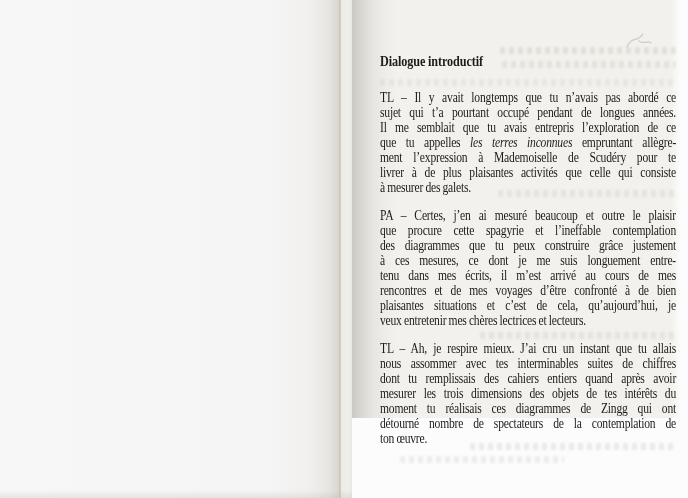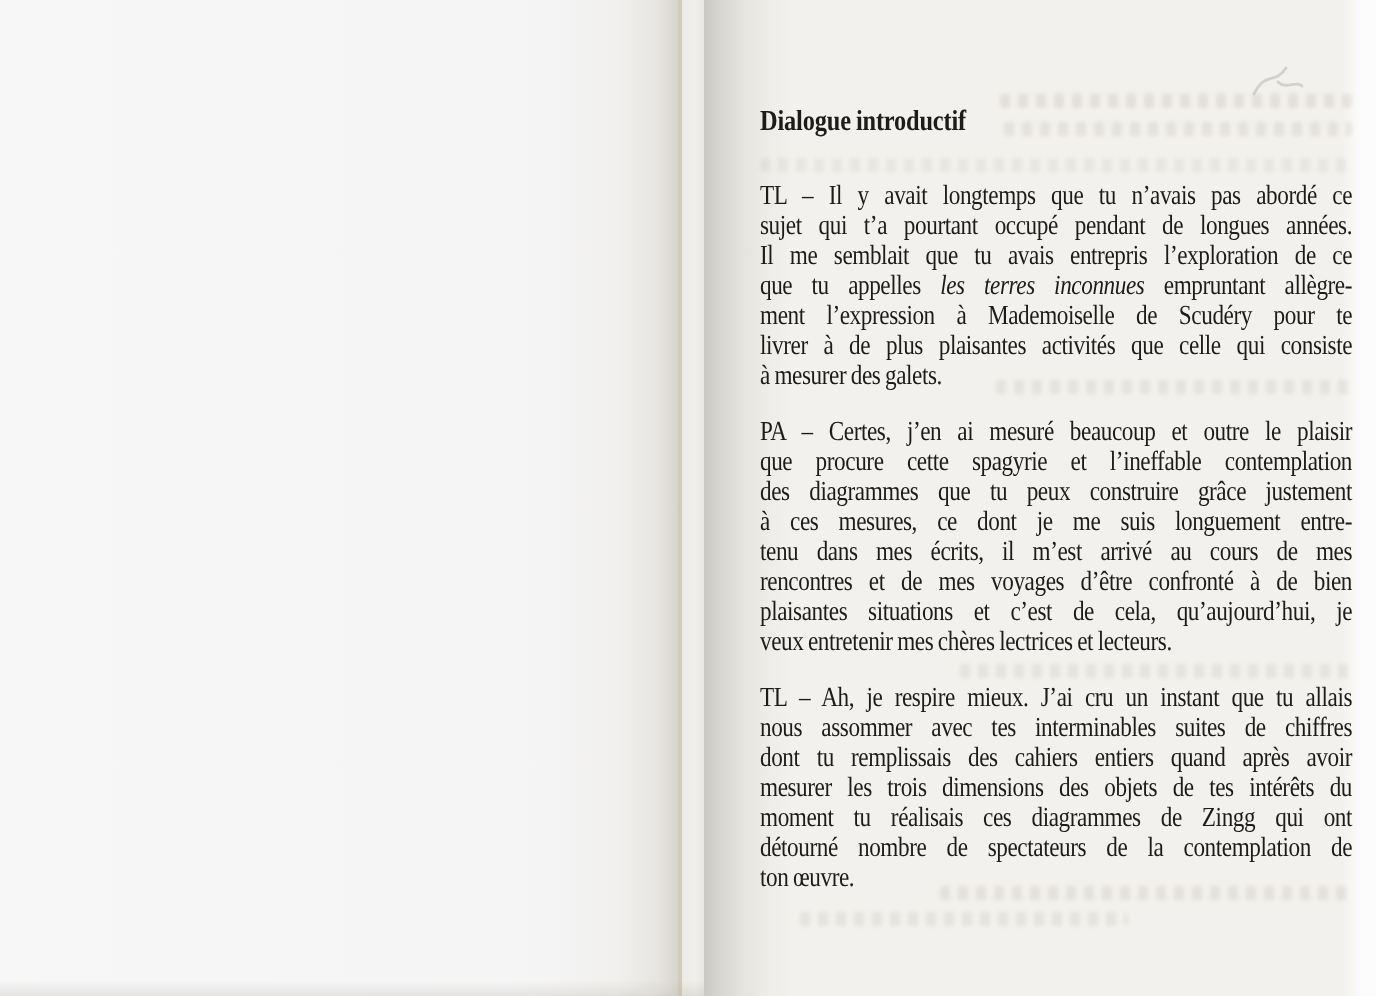--- a/index.html
+++ b/index.html
@@ -19,21 +19,21 @@
     position:absolute; left:339px; top:0; width:2px; height:498px;
     background:var(--page-edge-line,#aba283); opacity:.55;
   }
   
   .gutter-strip {
     position:absolute; left:341px; top:0; width:11px; height:498px;
     background:linear-gradient(90deg,#edebe7,#f0efeb 60%,#e9e7e3 100%);
   }
   
   .page-right {
-    position:absolute; left:352px; top:0; width:328px; height:498px;
+    position:absolute; left:352px; top:0; width:328px; height:418px;
     background:var(--right-paper,#f2f1ed);
   }
   .gutter-shadow {
     position:absolute; left:0; top:0; width:44px; height:100%;
     background:linear-gradient(90deg,
       rgba(118,113,105,.32) 0px, rgba(128,123,115,.26) 6px,
       rgba(140,135,127,.14) 18px, rgba(150,145,137,.06) 30px,
       rgba(150,145,137,0) 44px);
   }
   .right-edge-fade {

